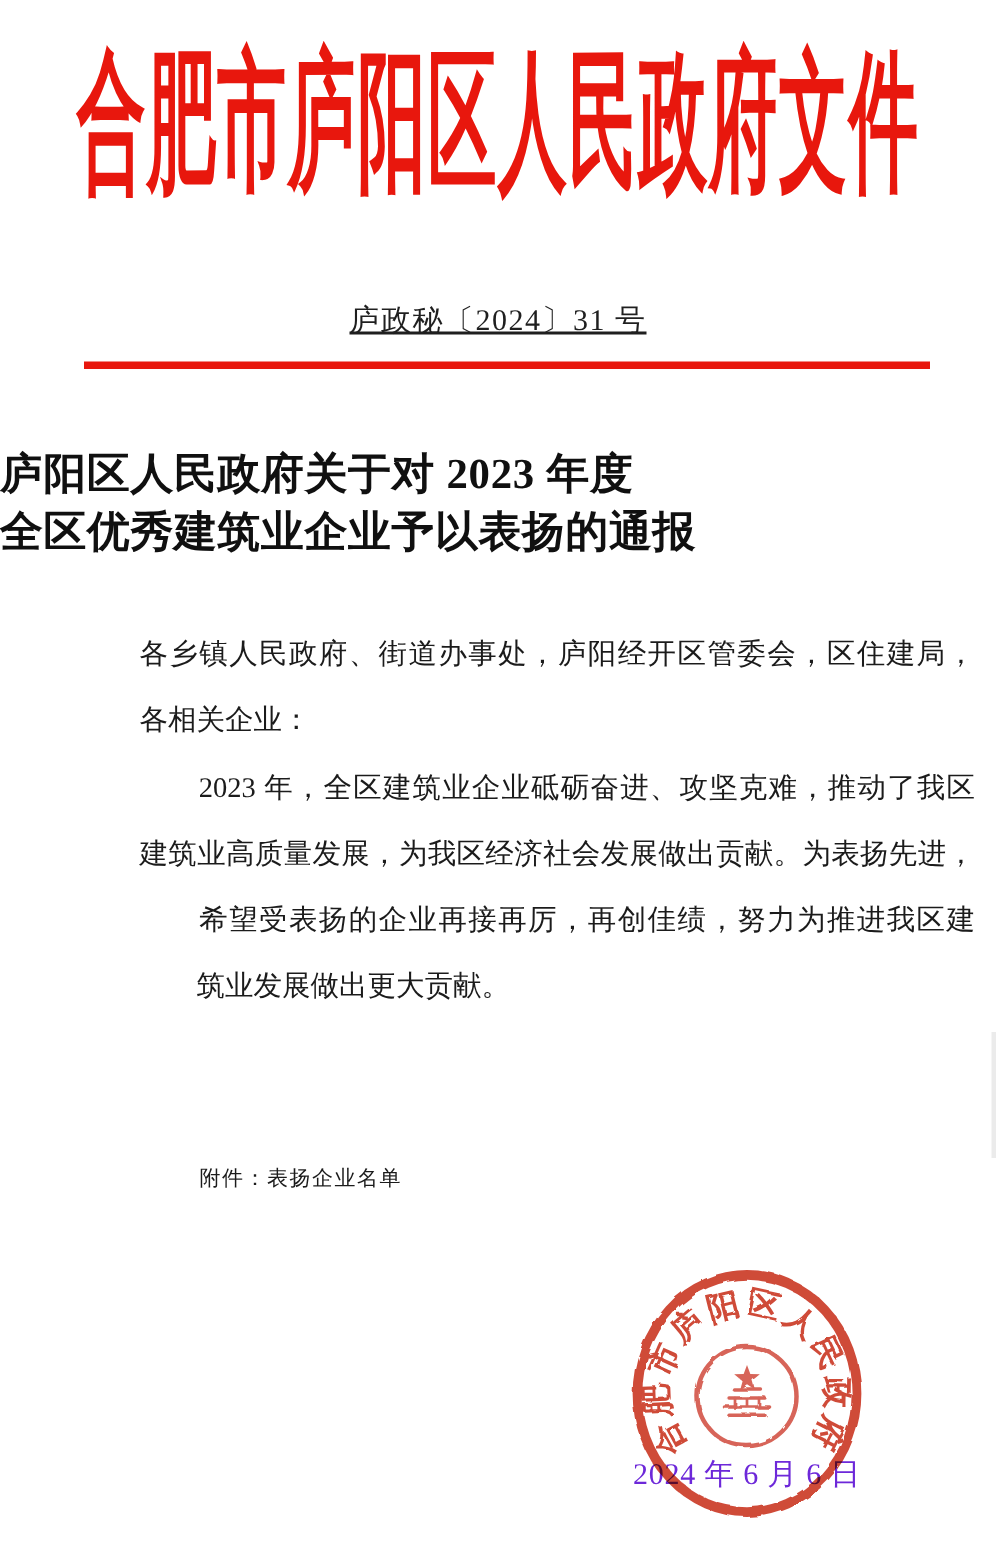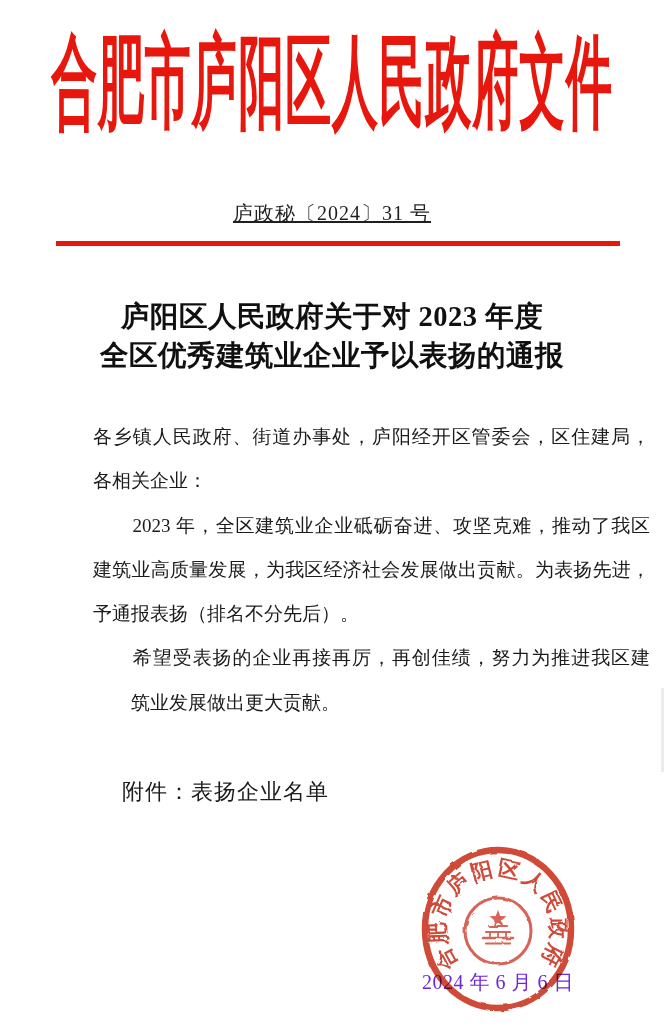--- a/index.html
+++ b/index.html
@@ -21,32 +21,32 @@
   }
   .doc-number {
     position:absolute; top:200px; left:0; width:664px; text-align:center;
     font-size:20px; letter-spacing:1px; color:#1f1f1f;text-decoration:underline;
   }
   .red-line {
     position:absolute; top:241px; left:56px; width:564px; height:5px;
     background:var(--red);
   }
   .doc-title {
-    position:absolute; top:297px; left:0; width:664px; text-align:center;
+    position:absolute; top:297px; left:0; width:664px; 
     font-size:28.5px; font-weight:bold; line-height:39px; color:#101010;
     letter-spacing:0.5px;
   }
   .body-text {
     position:absolute; top:415px; left:57px; width:557px;
     font-size:19px; line-height:44.3px; color:var(--ink);margin-left:36px;
   }
   .bline { height:44.3px; white-space:pre-wrap; }
   .bline.jt { text-align:justify; text-align-last:justify; }
   .attachment {
-    position:absolute; top:777px; left:122px; font-size:22px;
+    position:absolute; top:777px; left:133px; font-size:14px;
     letter-spacing:1px; color:var(--ink);
   }
   .issue-date {
     position:absolute; top:969px; left:422px; font-size:20px;
     letter-spacing:0.5px; color:#6d28d9;
   }
   .seal {
     position:absolute; left:410px; top:835px; width:176px; height:188px;
     mix-blend-mode:multiply; opacity:0.88; filter:blur(0.3px);
   }
@@ -71,21 +71,20 @@
   <div class="doc-title">
     <div>庐阳区人民政府关于对 2023 年度</div>
     <div>全区优秀建筑业企业予以表扬的通报</div>
   </div>
 
   <div class="body-text" id="body-lines">
       <div class="bline jt">各乡镇人民政府、街道办事处，庐阳经开区管委会，区住建局，</div>
       <div class="bline">各相关企业：</div>
       <div class="bline jt">　　2023 年，全区建筑业企业砥砺奋进、攻坚克难，推动了我区</div>
       <div class="bline jt">建筑业高质量发展，为我区经济社会发展做出贡献。为表扬先进，</div>
-      <div class="bline">予通报表扬（排名不分先后）。</div>
       <div class="bline jt">　　希望受表扬的企业再接再厉，再创佳绩，努力为推进我区建</div>
       <div class="bline">　　筑业发展做出更大贡献。</div>
     </div>
 
   <div class="attachment">附件：表扬企业名单</div>
 
   <div class="issue-date">2024 年 6 月 6 日</div>
 
   <svg class="seal" viewBox="0 0 176 188" xmlns="http://www.w3.org/2000/svg">
     <defs>

